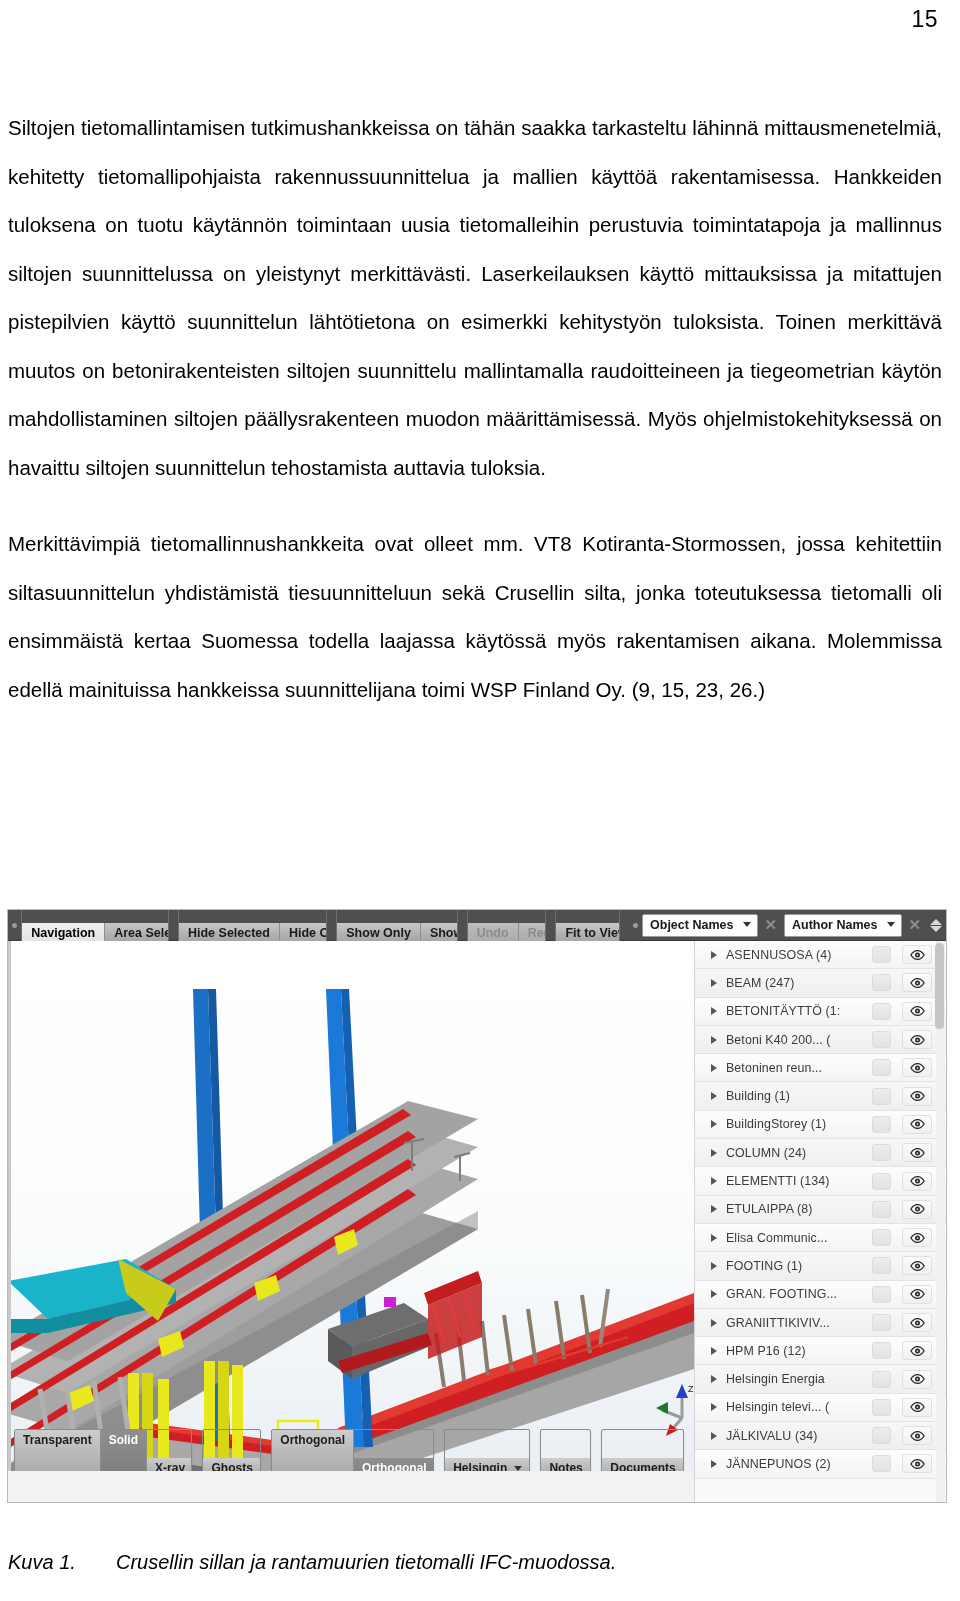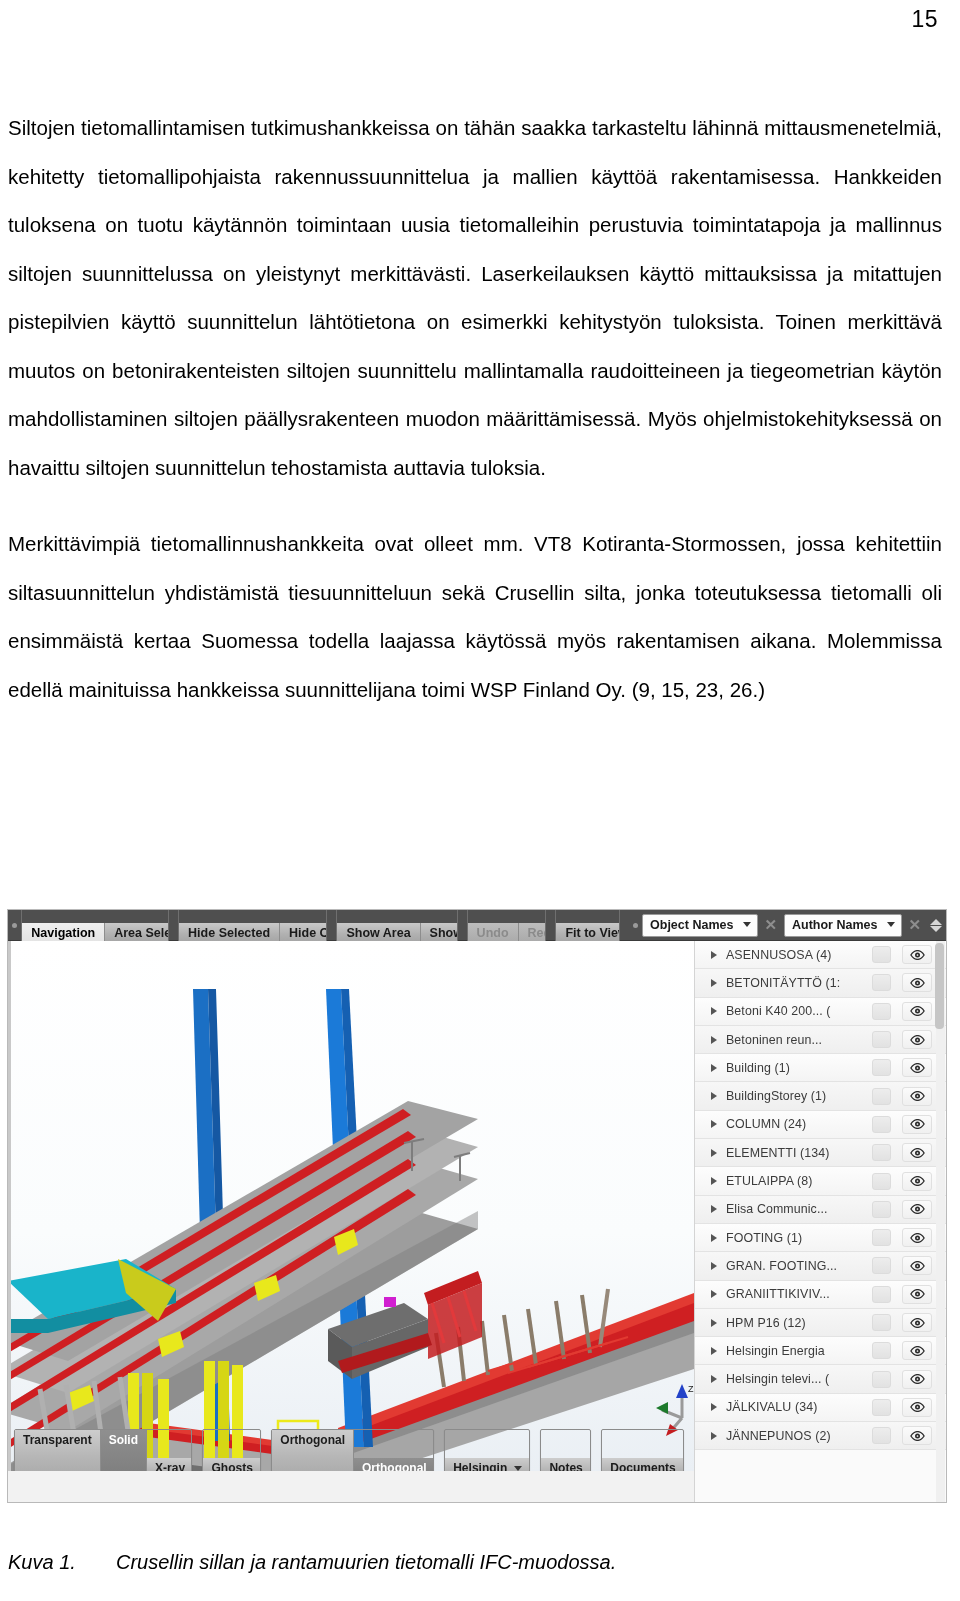--- a/index.html
+++ b/index.html
@@ -230,21 +230,21 @@
           <div class="tbtn active">Navigation</div>
           <div class="tbtn">Area Selection</div>
         </div>
 
         <div class="btn-group">
           <div class="tbtn">Hide Selected</div>
           <div class="tbtn">Hide Others</div>
         </div>
 
         <div class="btn-group">
-          <div class="tbtn">Show Area</div>
+          <div class="tbtn">Show Only</div>
           <div class="tbtn">Show All</div>
         </div>
 
         <div class="btn-group">
           <div class="tbtn disabled">Undo</div>
           <div class="tbtn disabled">Redo</div>
         </div>
 
         <div class="btn-group">
           <div class="tbtn">Fit to View</div>
@@ -459,20 +459,32 @@
               <span class="eye">
                 <svg width="15" height="10" viewBox="0 0 15 10" aria-hidden="true">
                   <path d="M7.5 0.6C3.6 0.6 0.9 5 0.9 5S3.6 9.4 7.5 9.4 14.1 5 14.1 5 11.4 0.6 7.5 0.6z" fill="none" stroke="#2b2b2b" stroke-width="1.3"></path>
                   <circle cx="7.5" cy="5" r="2.5" fill="#2b2b2b"></circle>
                   <circle cx="7.5" cy="5" r="0.85" fill="#ffffff"></circle>
                 </svg>
               </span>
             </div>
             <div class="tree-row">
               <span class="tri"></span>
+              <span class="tree-label">BEAM (247)</span>
+              <span class="chk"></span>
+              <span class="eye">
+                <svg width="15" height="10" viewBox="0 0 15 10" aria-hidden="true">
+                  <path d="M7.5 0.6C3.6 0.6 0.9 5 0.9 5S3.6 9.4 7.5 9.4 14.1 5 14.1 5 11.4 0.6 7.5 0.6z" fill="none" stroke="#2b2b2b" stroke-width="1.3"></path>
+                  <circle cx="7.5" cy="5" r="2.5" fill="#2b2b2b"></circle>
+                  <circle cx="7.5" cy="5" r="0.85" fill="#ffffff"></circle>
+                </svg>
+              </span>
+            </div>
+            <div class="tree-row">
+              <span class="tri"></span>
               <span class="tree-label">BETONITÄYTTÖ (1:</span>
               <span class="chk"></span>
               <span class="eye">
                 <svg width="15" height="10" viewBox="0 0 15 10" aria-hidden="true">
                   <path d="M7.5 0.6C3.6 0.6 0.9 5 0.9 5S3.6 9.4 7.5 9.4 14.1 5 14.1 5 11.4 0.6 7.5 0.6z" fill="none" stroke="#2b2b2b" stroke-width="1.3"></path>
                   <circle cx="7.5" cy="5" r="2.5" fill="#2b2b2b"></circle>
                   <circle cx="7.5" cy="5" r="0.85" fill="#ffffff"></circle>
                 </svg>
               </span>
             </div>

